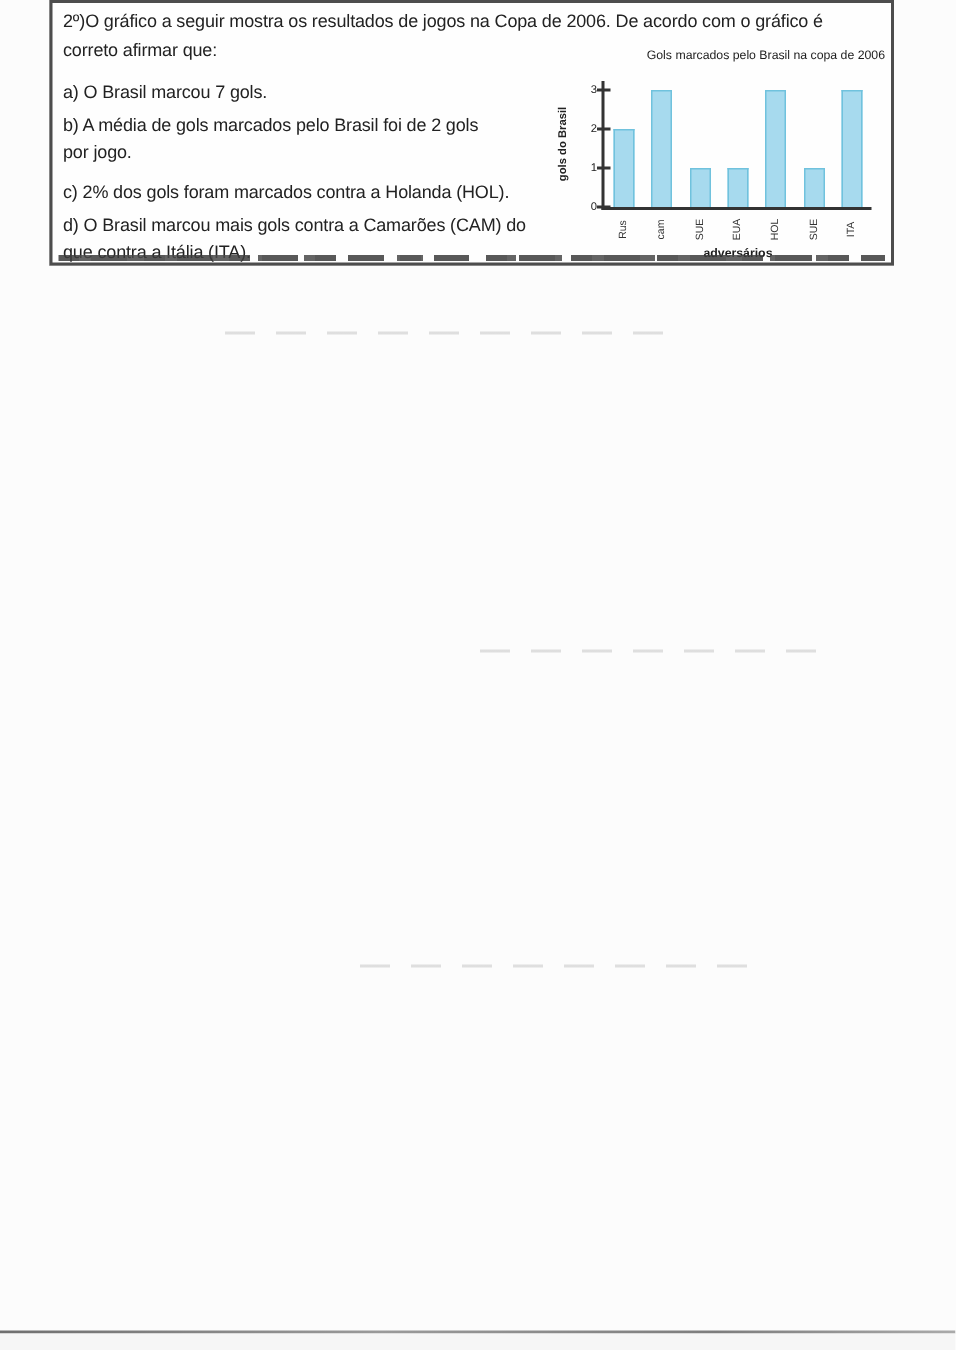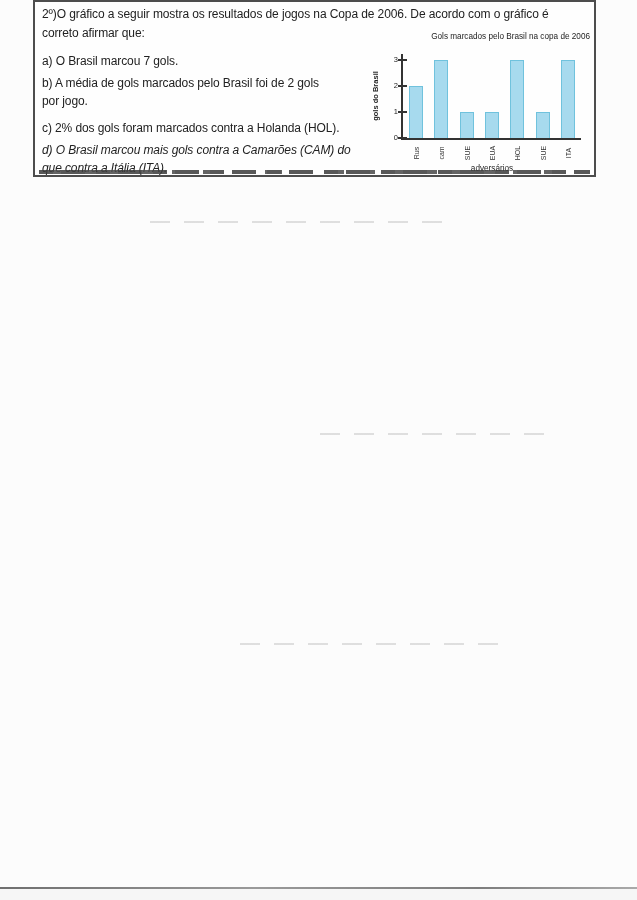--- a/index.html
+++ b/index.html
@@ -22,21 +22,21 @@
     content:"";position:absolute;left:203px;top:36px;width:5px;height:2px;background:#555;
   }
   .qline{position:absolute;left:7px;font-size:12px;letter-spacing:-0.1px;white-space:nowrap;color:#222;}
   .qline1{top:5px;}
   .qline2{top:24px;}
   .option{position:absolute;left:7px;font-size:12px;letter-spacing:-0.1px;
     white-space:pre-line;line-height:18px;color:#222;}
   .opt-a{top:50px;}
   .opt-b{top:72px;}
   .opt-c{top:117px;}
-  .opt-d{top:139px;font-style:italic;}
+  .opt-d{top:139px;}
   .chart-title{
     position:absolute;right:4px;top:30px;font-size:8.2px;font-weight:normal;
     color:#1c1c1c;white-space:nowrap;letter-spacing:0;
   }
   .chart{position:absolute;top:44px;right:3px;width:230px;height:128px;}
   .plot{
     position:absolute;left:40px;top:8px;width:178px;height:84px;
     border-left:2px solid #333;border-bottom:2px solid #333;box-sizing:content-box;
   }
   .bars{position:absolute;inset:0;display:flex;align-items:flex-end;justify-content:space-around;}
@@ -49,21 +49,21 @@
   }
   .cats{position:absolute;left:42px;top:94px;width:178px;height:26px;
     display:flex;justify-content:space-around;}
   .cat-slot{width:14px;height:26px;position:relative;}
   .cat-label{
     position:absolute;left:50%;top:50%;transform:translate(-50%,-50%) rotate(-90deg);
     font-size:7px;color:#333;white-space:nowrap;
   }
   .xlabel{
     position:absolute;left:42px;top:118px;width:178px;text-align:center;
-    font-size:8.2px;font-weight:normal;color:#1c1c1c;
+    font-size:8.2px;font-weight:bold;color:#1c1c1c;
   }
   .cutoff{
     position:absolute;left:4px;right:4px;bottom:1px;height:4px;
     background:
       repeating-linear-gradient(90deg,#3c3c3c 0 14px,transparent 14px 22px,#3c3c3c 22px 46px,transparent 46px 57px),
       repeating-linear-gradient(90deg,transparent 0 9px,#4a4a4a 9px 26px,transparent 26px 31px);
     opacity:.85;
   }
   .gap-streak{position:absolute;height:2px;background:repeating-linear-gradient(90deg,#d2d2d2 0 20px,transparent 20px 34px);opacity:.7;}
   .streak-1{left:150px;top:221px;width:300px;}

